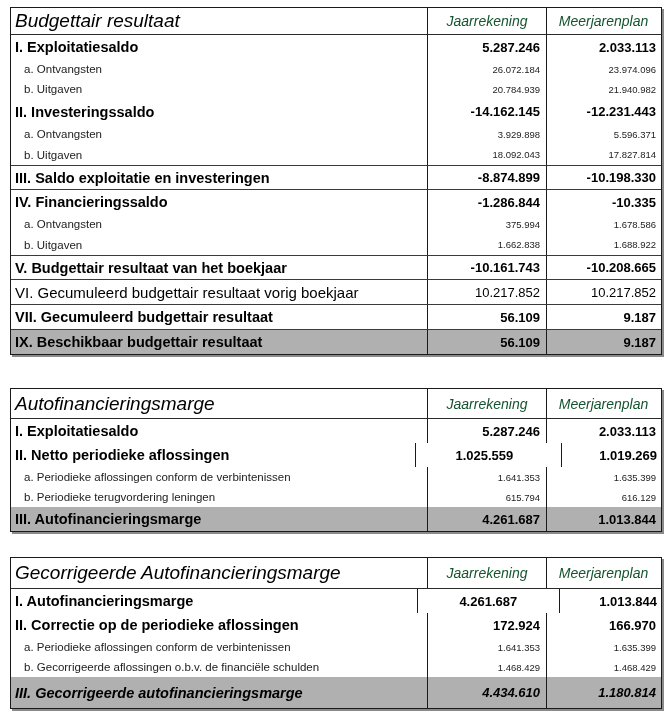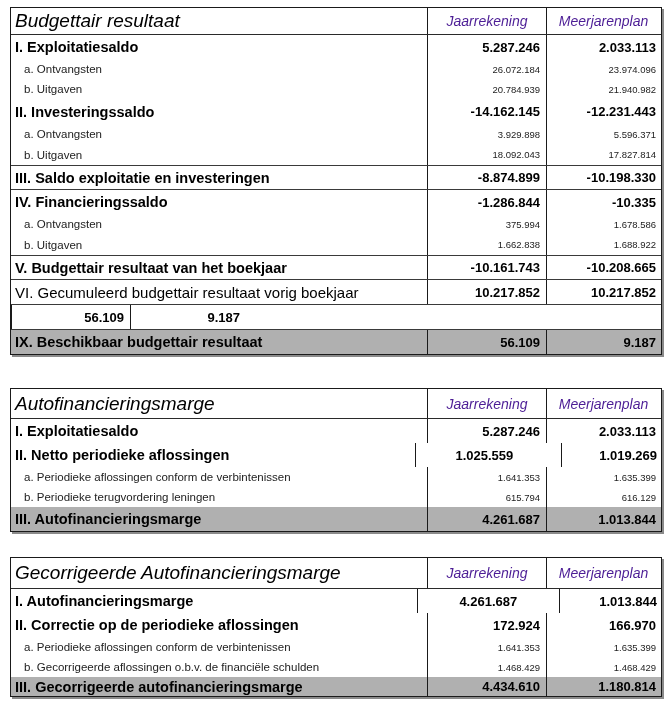--- a/index.html
+++ b/index.html
@@ -13,26 +13,26 @@
     box-sizing: border-box;
     box-shadow: 2px 2px 0 #8a8a8a;
   }
   .row { display: flex; box-sizing: border-box; position: relative; }
   .row.sep { border-top: 1.5px solid #3a3a3a; }
   .cell { box-sizing: border-box; display: flex; align-items: center; overflow: hidden; white-space: nowrap; }
   .c-label { width: 416px; padding-left: 4px; }
   .c-j { width: 119px; justify-content: flex-end; padding-right: 6px; border-left: 1.5px solid #1a1a1a; }
   .c-m { width: 114px; justify-content: flex-end; padding-right: 4px; border-left: 1.5px solid #1a1a1a; }
   .hdr .c-label { font-size: 19px; }
-  .hdr .c-j, .hdr .c-m { font-size: 14px; justify-content: center; padding: 0; color: #4c1d95; }
+  .hdr .c-j, .hdr .c-m { font-size: 14px; justify-content: center; padding: 0; color: #14532d; }
   .hdr { border-bottom: 1.5px solid #2a2a2a; font-style: italic; }
   .main .cell { font-size: 14.5px; font-weight: bold; }
   .main .c-j, .main .c-m { font-size: 13px; }
   .plain .c-label { font-size: 15px; font-weight: normal; }
-  .plain .c-j, .plain .c-m { font-size: 13px; font-weight: bold; padding-left: 17px; }
+  .plain .c-j, .plain .c-m { font-size: 13px; font-weight: normal; padding-left: 17px; }
   .sub .c-label { font-size: 11.5px; padding-left: 13px; color: #222; }
   .sub .c-j, .sub .c-m { font-size: 9.5px; color: #222; }
   .gray { background: #b0b0b0; }
   .gray .cell { font-weight: bold; font-size: 14.5px; }
   .gray .c-j, .gray .c-m { font-size: 13px; }
 </style>
 </head>
 <body>
 
 <div class="tbl" style="top:7px;">
@@ -95,20 +95,21 @@
     <div class="cell c-label">V. Budgettair resultaat van het boekjaar</div>
     <div class="cell c-j">-10.161.743</div>
     <div class="cell c-m">-10.208.665</div>
   </div>
   <div class="row plain sep" style="height:25px;">
     <div class="cell c-label">VI. Gecumuleerd budgettair resultaat vorig boekjaar</div>
     <div class="cell c-j">10.217.852</div>
     <div class="cell c-m">10.217.852</div>
   </div>
   <div class="row main sep" style="height:25px;">
+    <div class="cell c-label">VII. Gecumuleerd budgettair resultaat</div>
     <div class="cell c-j">56.109</div>
     <div class="cell c-m">9.187</div>
   </div>
   <div class="row gray sep" style="height:25px;">
     <div class="cell c-label">IX. Beschikbaar budgettair resultaat</div>
     <div class="cell c-j">56.109</div>
     <div class="cell c-m">9.187</div>
   </div>
 </div>
 
@@ -164,18 +165,18 @@
   <div class="row sub" style="height:20px;">
     <div class="cell c-label">a. Periodieke aflossingen conform de verbintenissen</div>
     <div class="cell c-j">1.641.353</div>
     <div class="cell c-m">1.635.399</div>
   </div>
   <div class="row sub" style="height:20px;">
     <div class="cell c-label">b. Gecorrigeerde aflossingen o.b.v. de financiële schulden</div>
     <div class="cell c-j">1.468.429</div>
     <div class="cell c-m">1.468.429</div>
   </div>
-  <div class="row gray" style="height:19px;">
+  <div class="row gray" style="height:31px;font-style:italic;">
     <div class="cell c-label">III. Gecorrigeerde autofinancieringsmarge</div>
     <div class="cell c-j">4.434.610</div>
     <div class="cell c-m">1.180.814</div>
   </div>
 </div>
 
 </body></html>

